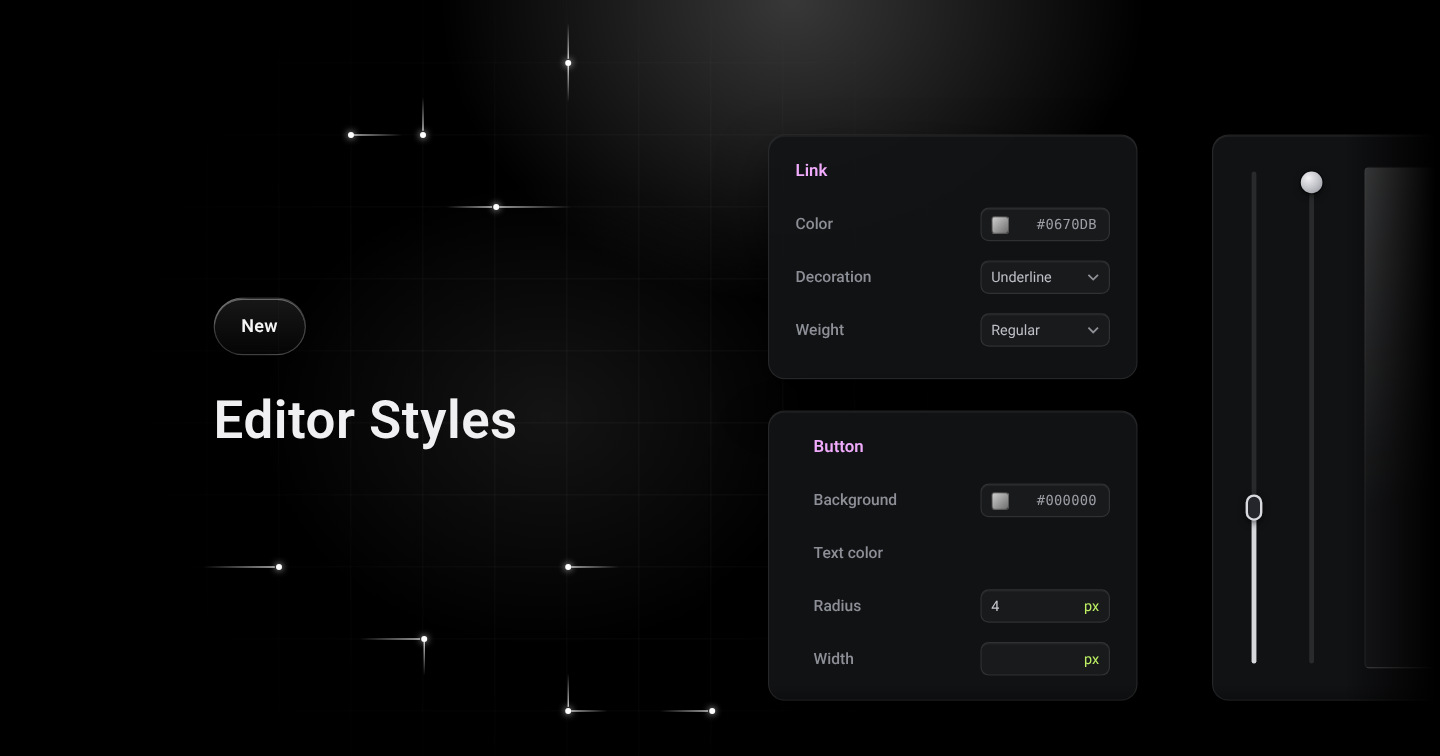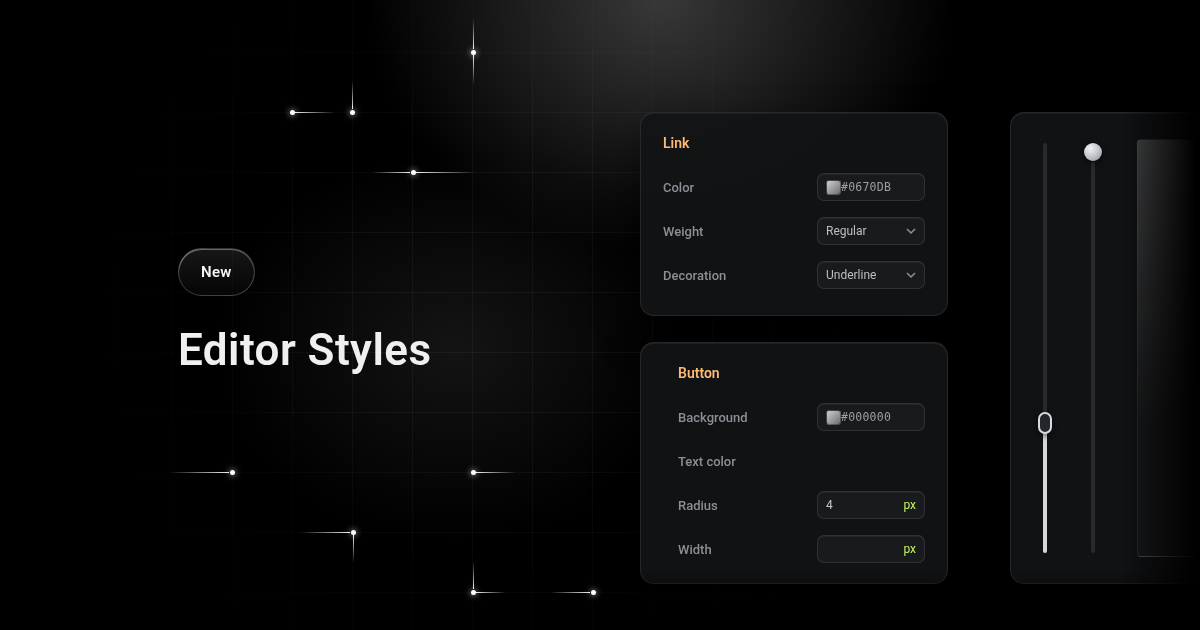--- a/index.html
+++ b/index.html
@@ -88,21 +88,21 @@
     background: rgba(18,19,22,0.92);
     border: 1px solid rgba(255,255,255,0.09);
     box-shadow:
       inset 0 1px 0 rgba(255,255,255,0.06),
       0 20px 50px -10px rgba(0,0,0,0.9);
     padding: 22px 22px 20px;
   }
   .panel h3 {
     font-size: 14px;
     font-weight: 600;
-    color: #fdba74;
+    color: #f0abfc;
     margin-bottom: 16px;
   }
   .row {
     display: flex;
     align-items: center;
     justify-content: space-between;
     height: 40px;
   }
   .row + .row { margin-top: 4px; }
   .label {
@@ -116,21 +116,21 @@
     height: 28px;
     min-width: 108px;
     background: rgba(255,255,255,0.035);
     border: 1px solid rgba(255,255,255,0.1);
     border-radius: 7px;
     display: flex;
     align-items: center;
     font-size: 12px;
     color: #b6b8be;
     padding: 0 8px;
-    gap: 0;
+    gap: 23px;
     box-shadow: inset 0 1px 0 rgba(255,255,255,0.05);
   }
   .swatch {
     width: 15px; height: 15px; border-radius: 3px;
     background: linear-gradient(135deg,#cfcfcf,#6e6e6e);
     border: 1px solid rgba(0,0,0,.5);
     flex: none;
   }
   .hexval { font-family: ui-monospace, SFMono-Regular, Menlo, Consolas, monospace; letter-spacing:.02em; font-size:11.5px; color:#9c9ea5; }
 
@@ -273,42 +273,42 @@
 
     <div class="row">
       <span class="label">Color</span>
       <div class="control">
         <span class="swatch"></span>
         <span class="hexval">#0670DB</span>
       </div>
     </div>
 
     <div class="row">
+      <span class="label">Decoration</span>
+      <div class="control select">
+        <span class="sval">Underline</span>
+        <span class="chev">
+          <svg viewBox="0 0 10 10" fill="none" stroke-width="1.5">
+              <path d="M1 3l4 4 4-4"></path>
+            </svg>
+        </span>
+      </div>
+    </div>
+
+    <div class="row">
       <span class="label">Weight</span>
       <div class="control select">
         <span class="sval">Regular</span>
         <span class="chev">
           <svg viewBox="0 0 10 10" fill="none" stroke-width="1.5">
               <path d="M1 3l4 4 4-4"></path>
             </svg>
         </span>
       </div>
     </div>
-
-    <div class="row">
-      <span class="label">Decoration</span>
-      <div class="control select">
-        <span class="sval">Underline</span>
-        <span class="chev">
-          <svg viewBox="0 0 10 10" fill="none" stroke-width="1.5">
-              <path d="M1 3l4 4 4-4"></path>
-            </svg>
-        </span>
-      </div>
-    </div>
   </div>
 
   <div class="panel" style="left:0; top:342px; padding-bottom:14px;padding-left:37px;">
     <h3>Button</h3>
 
     <div class="row">
       <span class="label">Background</span>
       <div class="control">
         <span class="swatch"></span>
         <span class="hexval">#000000</span>

